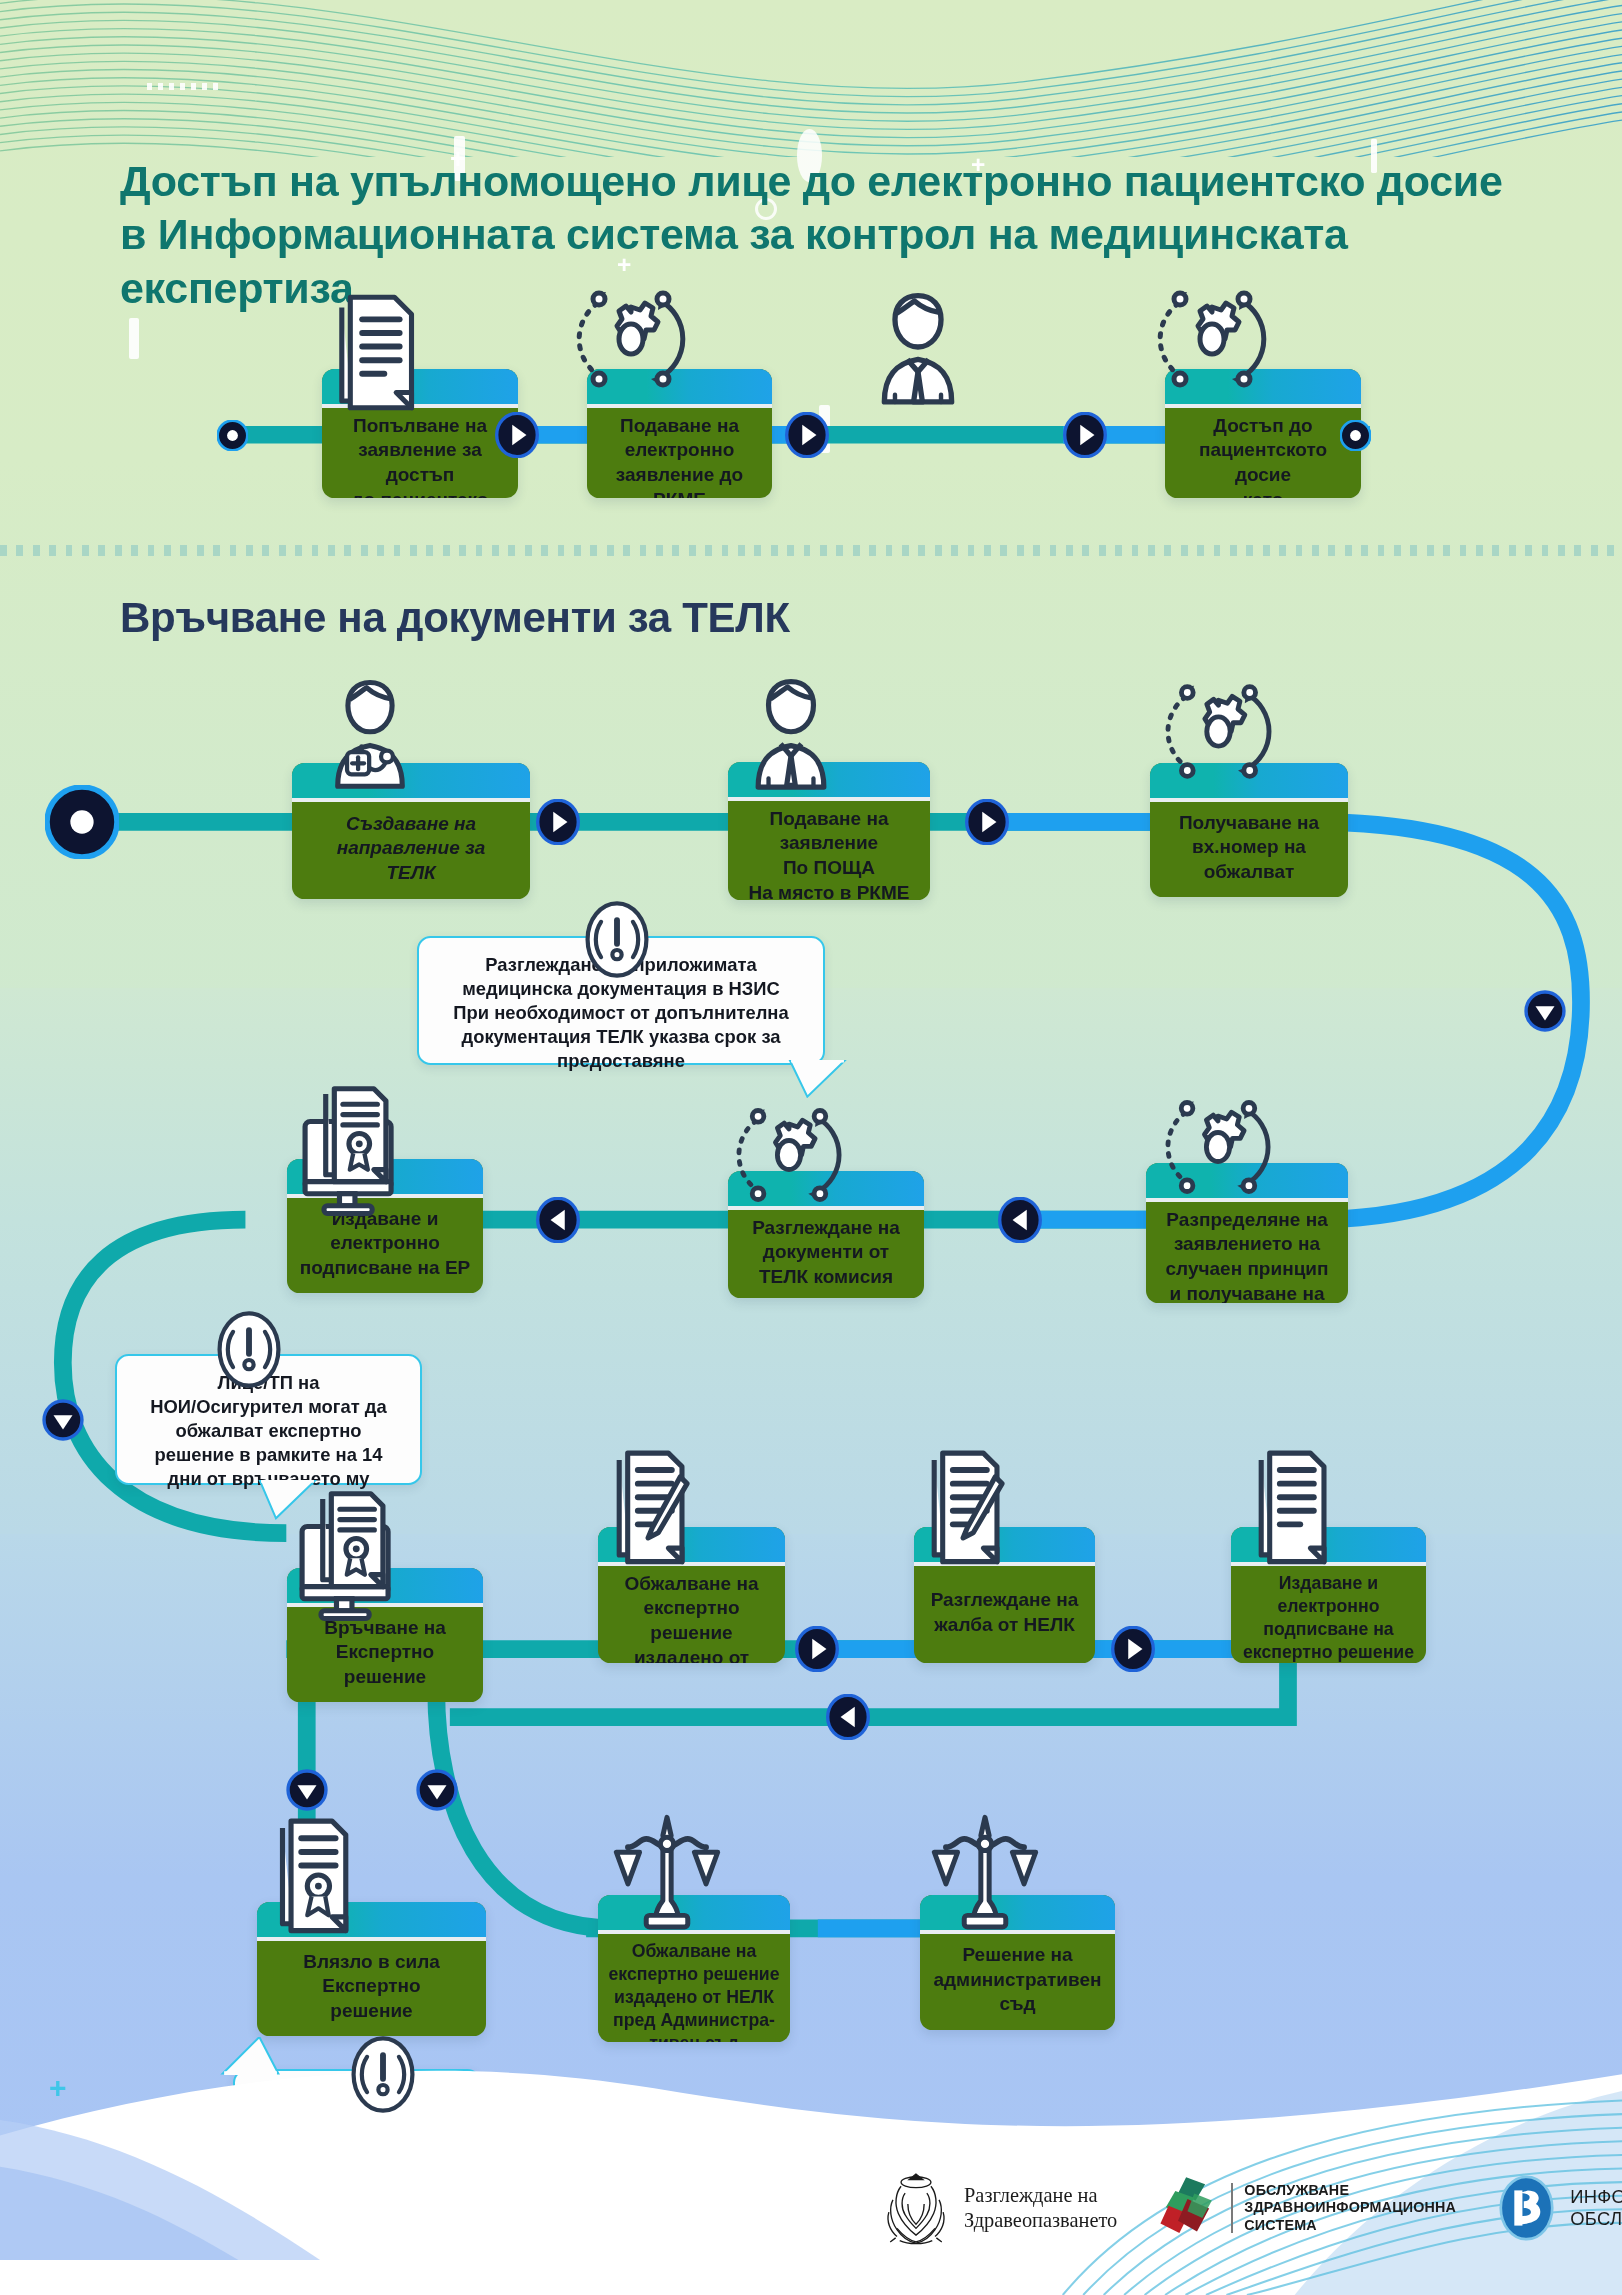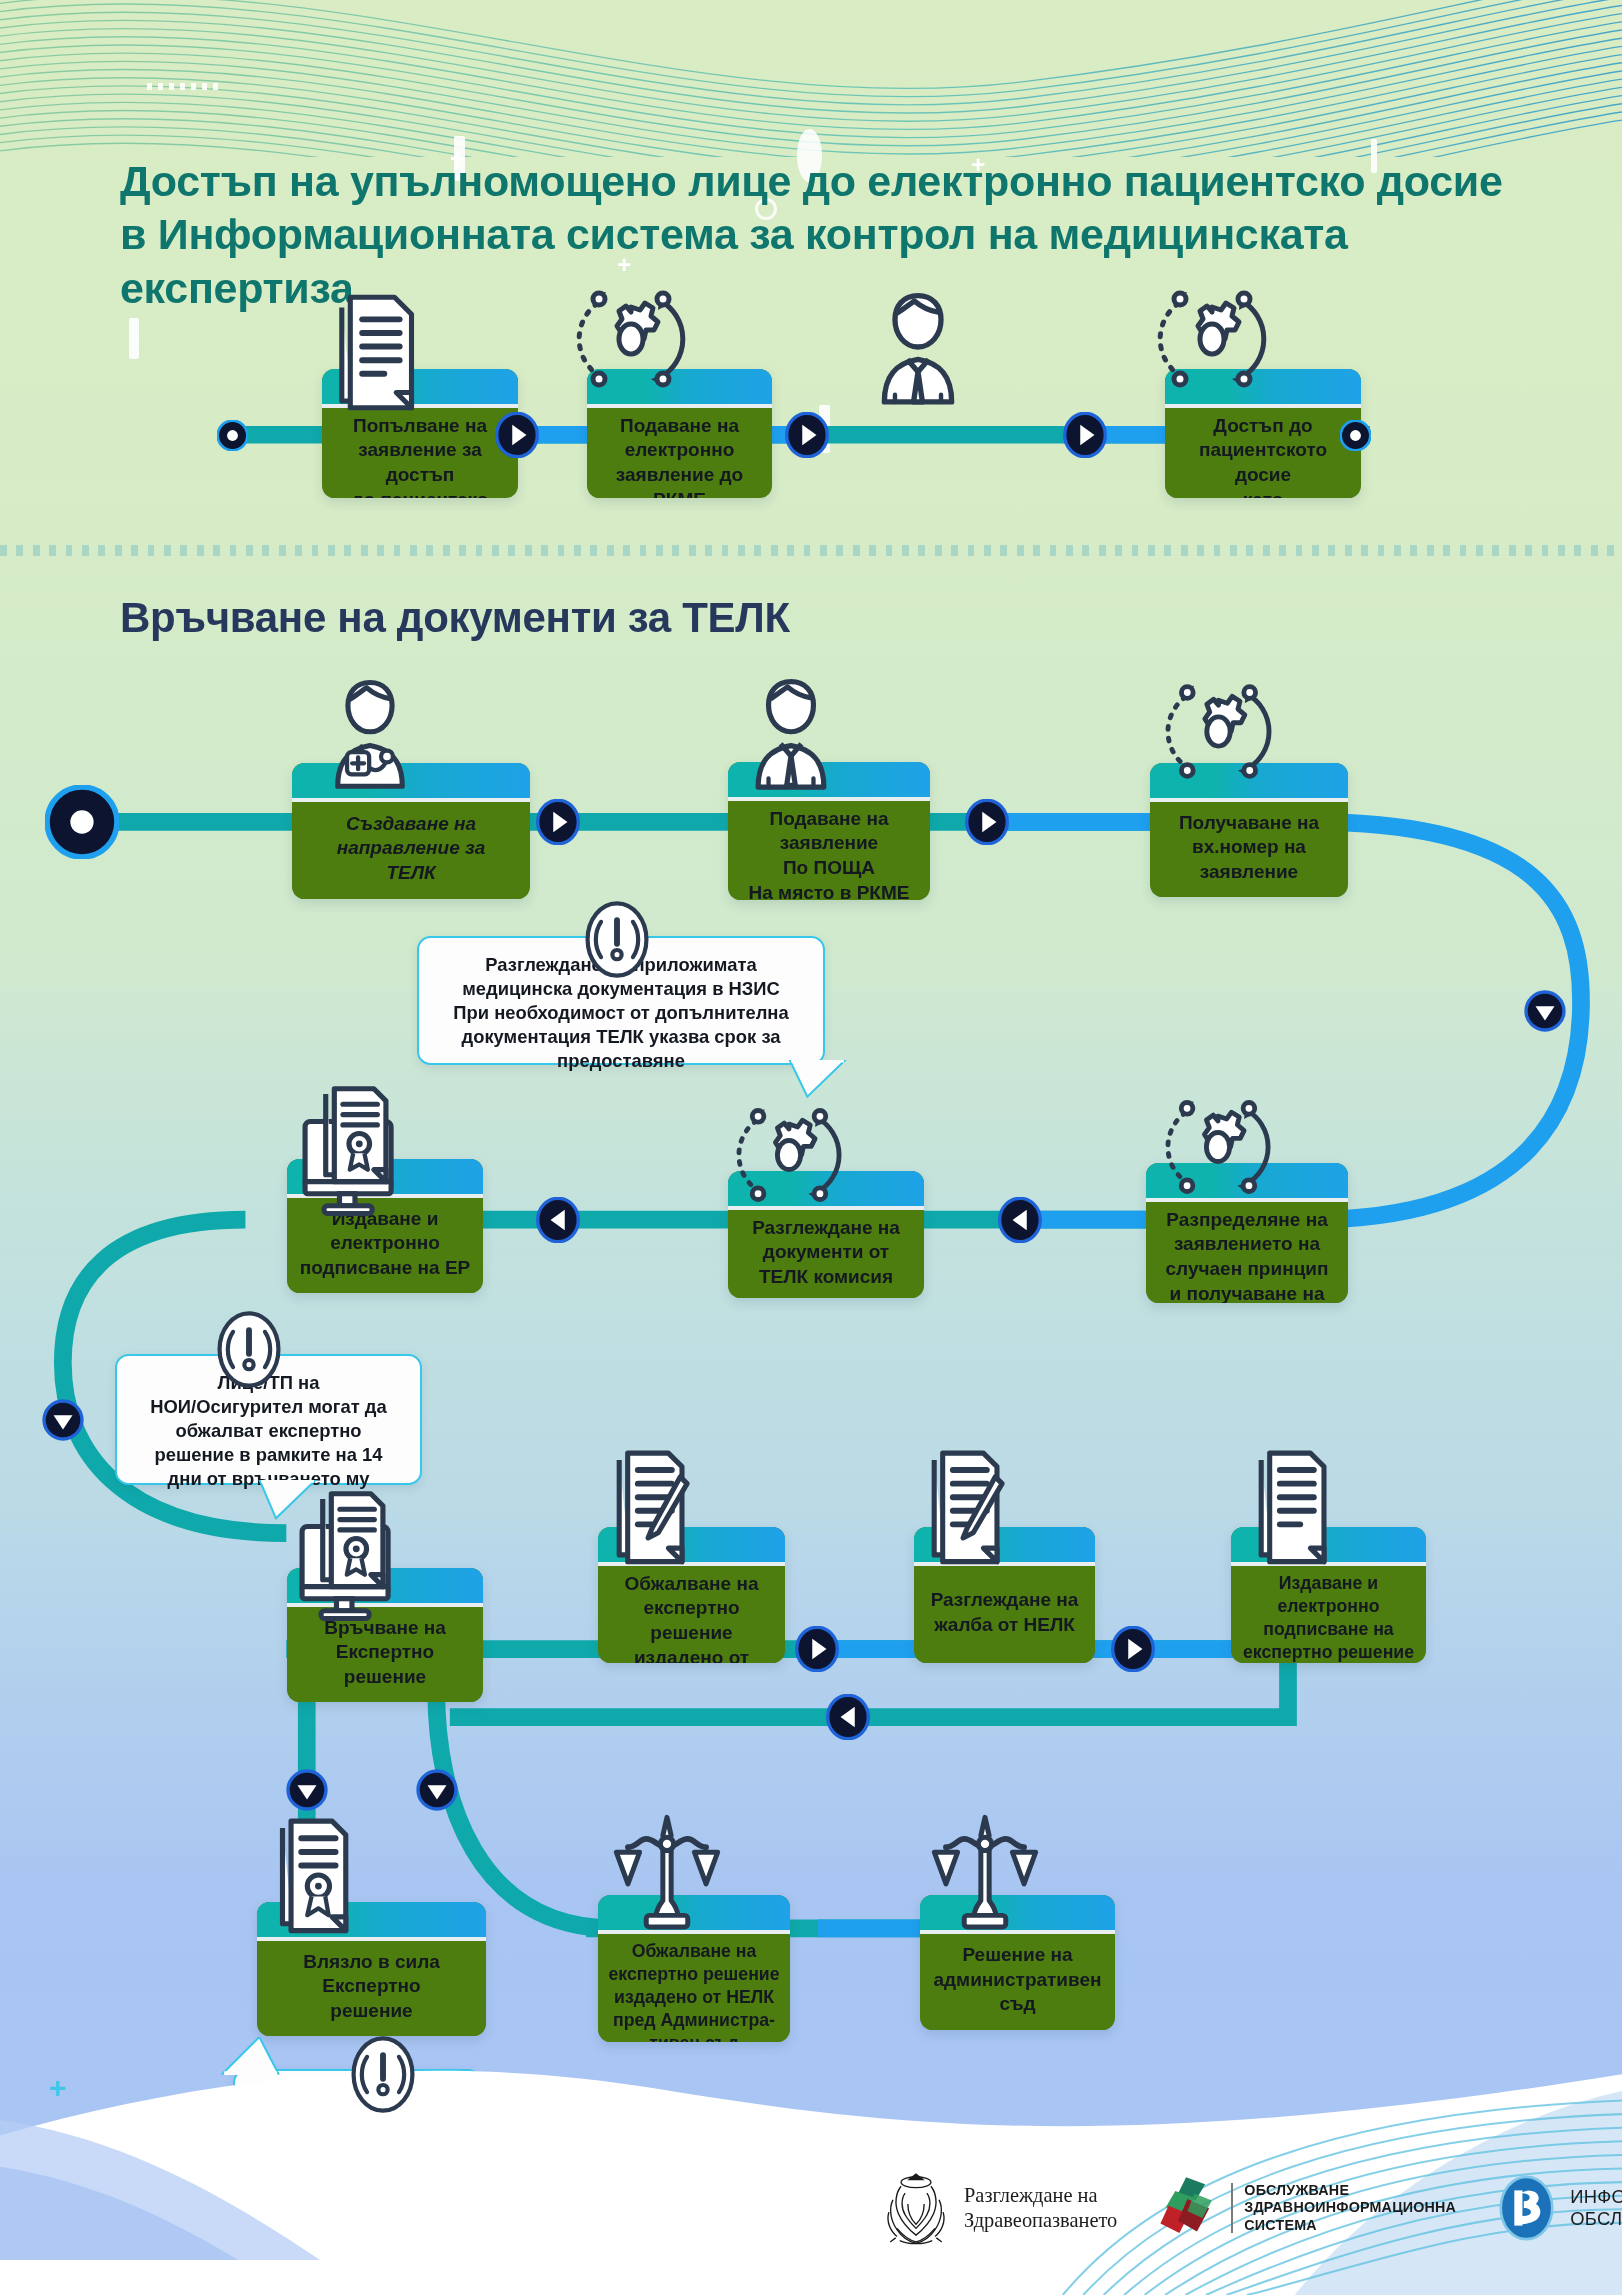--- a/index.html
+++ b/index.html
@@ -451,21 +451,21 @@
       <path fill="#fff" stroke="#2b3a4f" stroke-width="5" stroke-linejoin="round" d="M60,28 l9,3 5,-7 8,5 -2,8 7,6 -4,8 -8,0 -2,9 -9,1 -4,-7 -9,1 -5,-8 5,-7 -3,-8 7,-5 5,6 z"></path>
       <ellipse cx="60" cy="60" rx="12" ry="15" fill="#fff" stroke="#2b3a4f" stroke-width="5"></ellipse>
     </svg>
   </div>
   <div class="card" style="left:1112px;top:763px;width:198px;height:134px;">
     <div class="cap"></div>
     <div class="cap-line"></div>
     <div class="body">
       <span>Получаване на
 вх.номер на
-заявление</span>
+обжалват</span>
     </div>
   </div>
 
   <div class="marker" style="left:536px;top:799px;">
     <svg width="44" height="46" viewBox="0 0 64 68">
       <ellipse cx="32" cy="34" rx="30" ry="32" fill="#0d1430" stroke="#1f63d8" stroke-width="5"></ellipse>
       <path d="M25,19 L46,34 L25,49 Z" fill="#ffffff"></path>
     </svg>
   </div>
   <div class="marker" style="left:965px;top:799px;">

